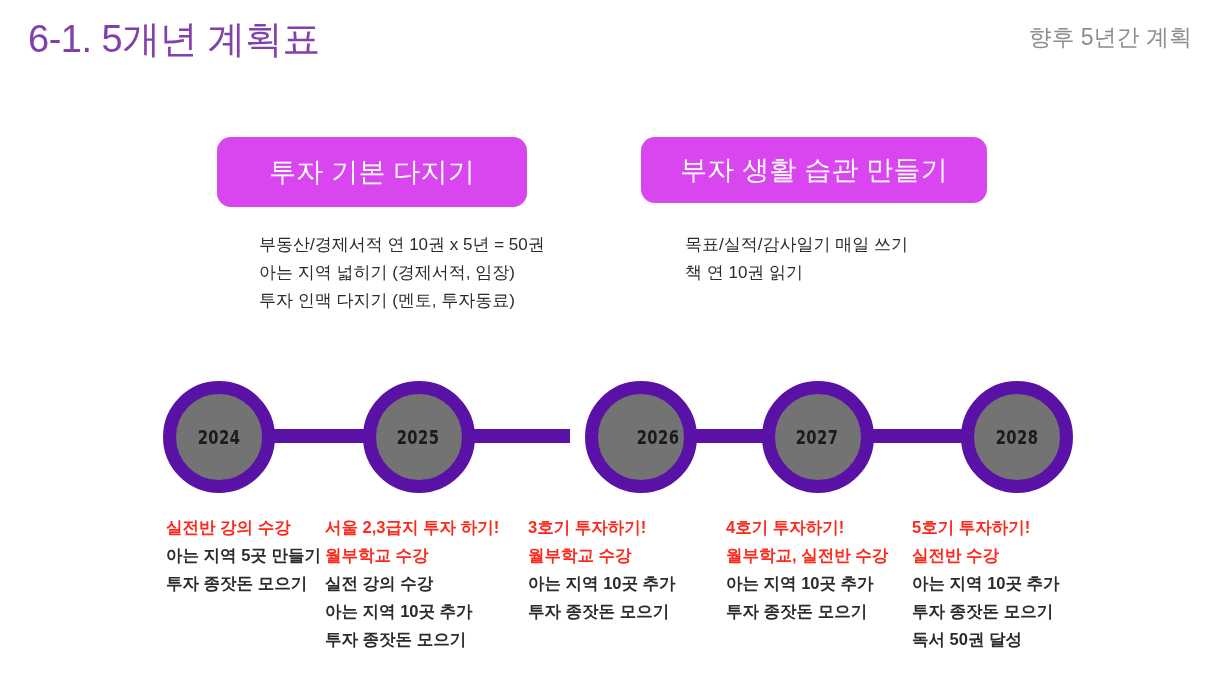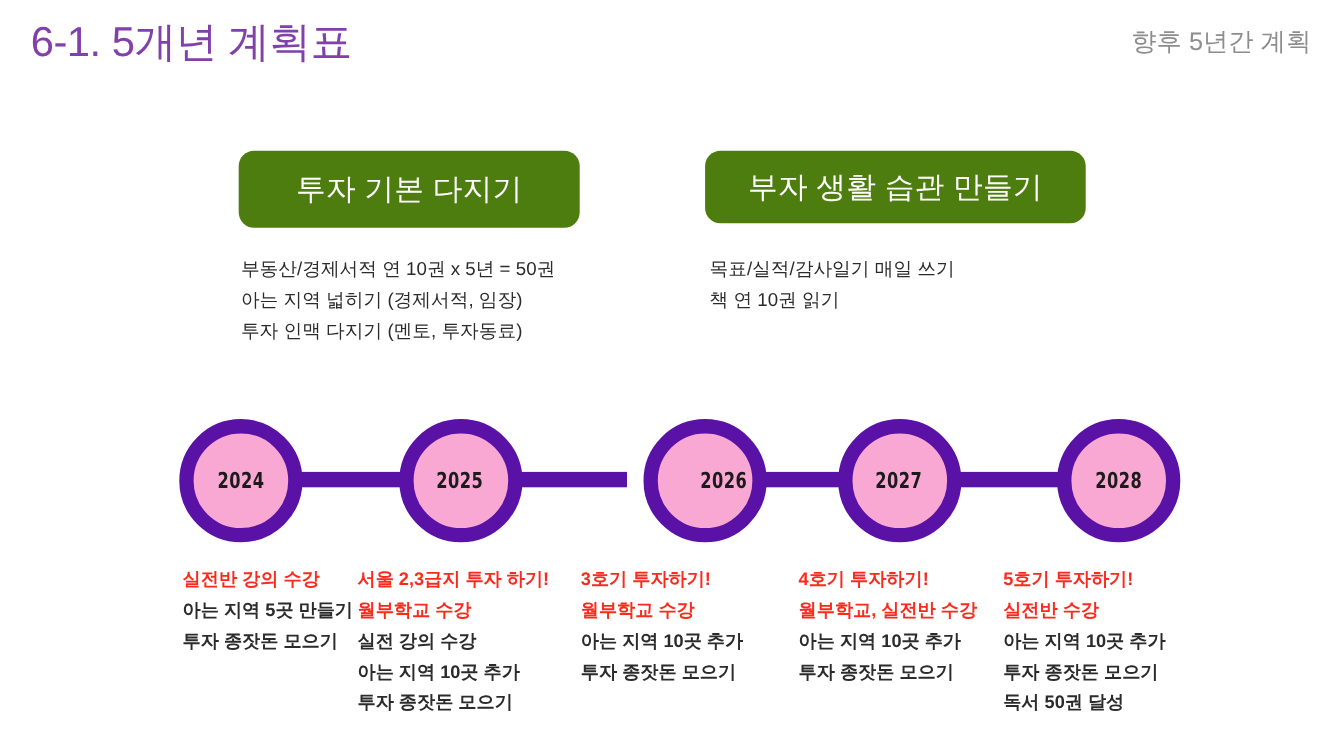--- a/index.html
+++ b/index.html
@@ -32,21 +32,21 @@
     right: 24px;
     top: 22px;
     font-size: 23px;
     color: #8d8d8d;
     white-space: nowrap;
   }
 
   
   .pill {
     position: absolute;
-    background: #4d7c0f;
+    background: #d946ef;
     border-radius: 14px;
     color: #ffffff;
     display: flex;
     align-items: center;
     justify-content: center;
     font-size: 27px;
     letter-spacing: 0.2px;
     white-space: nowrap;
   }
   #pill-left  { left: 217px; top: 137px; width: 310px; height: 70px; }
@@ -54,21 +54,21 @@
 
   .pill-notes {
     position: absolute;
     font-size: 17px;
     color: #2b2b2b;
     line-height: 1.62;
     white-space: nowrap;
   }
   #notes-left  { left: 219px; top: 231px; }
   #notes-right { left: 645px; top: 231px; }
-  .pill-notes div { height: 28px; }
+  .pill-notes div { height: 28px; margin-left: 40px; }
 
   
   #timeline {
     position: absolute;
     left: 163px;
     top: 381px;
     width: 910px;
     height: 112px;
   }
   .connector {
@@ -76,21 +76,21 @@
     top: 48px;
     height: 14px;
     background: #5a11a6;
   }
   .node {
     position: absolute;
     top: 0;
     width: 112px;
     height: 112px;
     border-radius: 50%;
-    background: #f9a8d4;
+    background: #737373;
     border: 13px solid #5a11a6;
     box-sizing: border-box;
     display: flex;
     align-items: center;
     justify-content: center;
   }
   .node-label {
     font-family: "DejaVu Sans Condensed", "Liberation Sans Narrow", "Liberation Sans", sans-serif;
     font-weight: bold;
     font-size: 20px;

